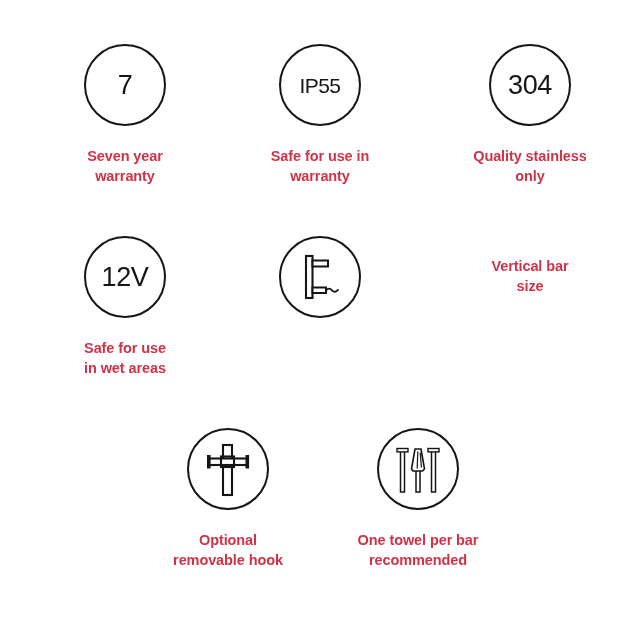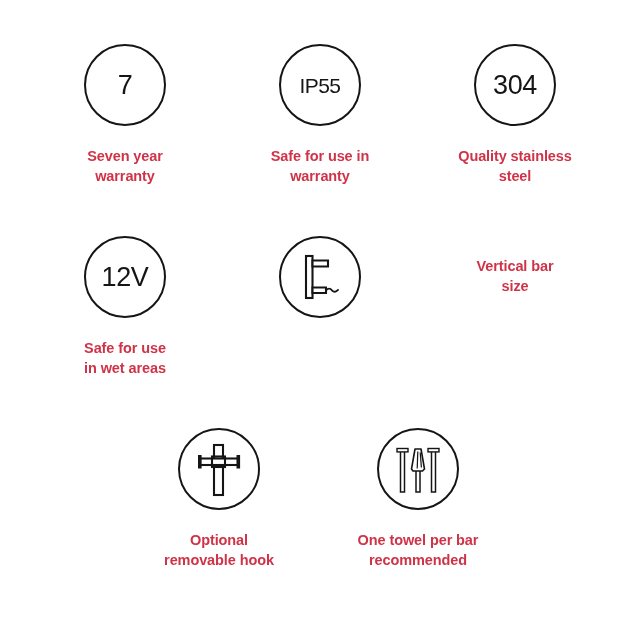--- a/index.html
+++ b/index.html
@@ -30,24 +30,24 @@
     flex-direction: column;
     align-items: center;
   }
 
   .r1 { top: 44px; }
   .r2 { top: 236px; }
   .r3 { top: 428px; }
 
   .c1 { left: 27px; }
   .c2 { left: 222px; }
-  .c3 { left: 417px; }
+  .c3 { left: 432px; }
 
   
-  .c-b1 { left: 121px; }
+  .c-b1 { left: 130px; }
   .c-b2 { left: 320px; justify-content: space-between; }
 
   
   .badge {
     width: 82px;
     height: 82px;
     border: 2.4px solid #151515;
     border-radius: 50%;
     box-sizing: border-box;
     display: flex;
@@ -107,21 +107,21 @@
     </div>
     <div class="caption">Safe for use in
 warranty</div>
   </div>
 
   <div class="feature-cell r1 c3">
     <div class="badge">
       <span class="badge-text">304</span>
     </div>
     <div class="caption">Quality stainless
-steel</div>
+only</div>
   </div>
 
   <div class="feature-cell r2 c1">
     <div class="badge">
       <span class="badge-text">12V</span>
     </div>
     <div class="caption">Safe for use
 in wet areas</div>
   </div>
 

